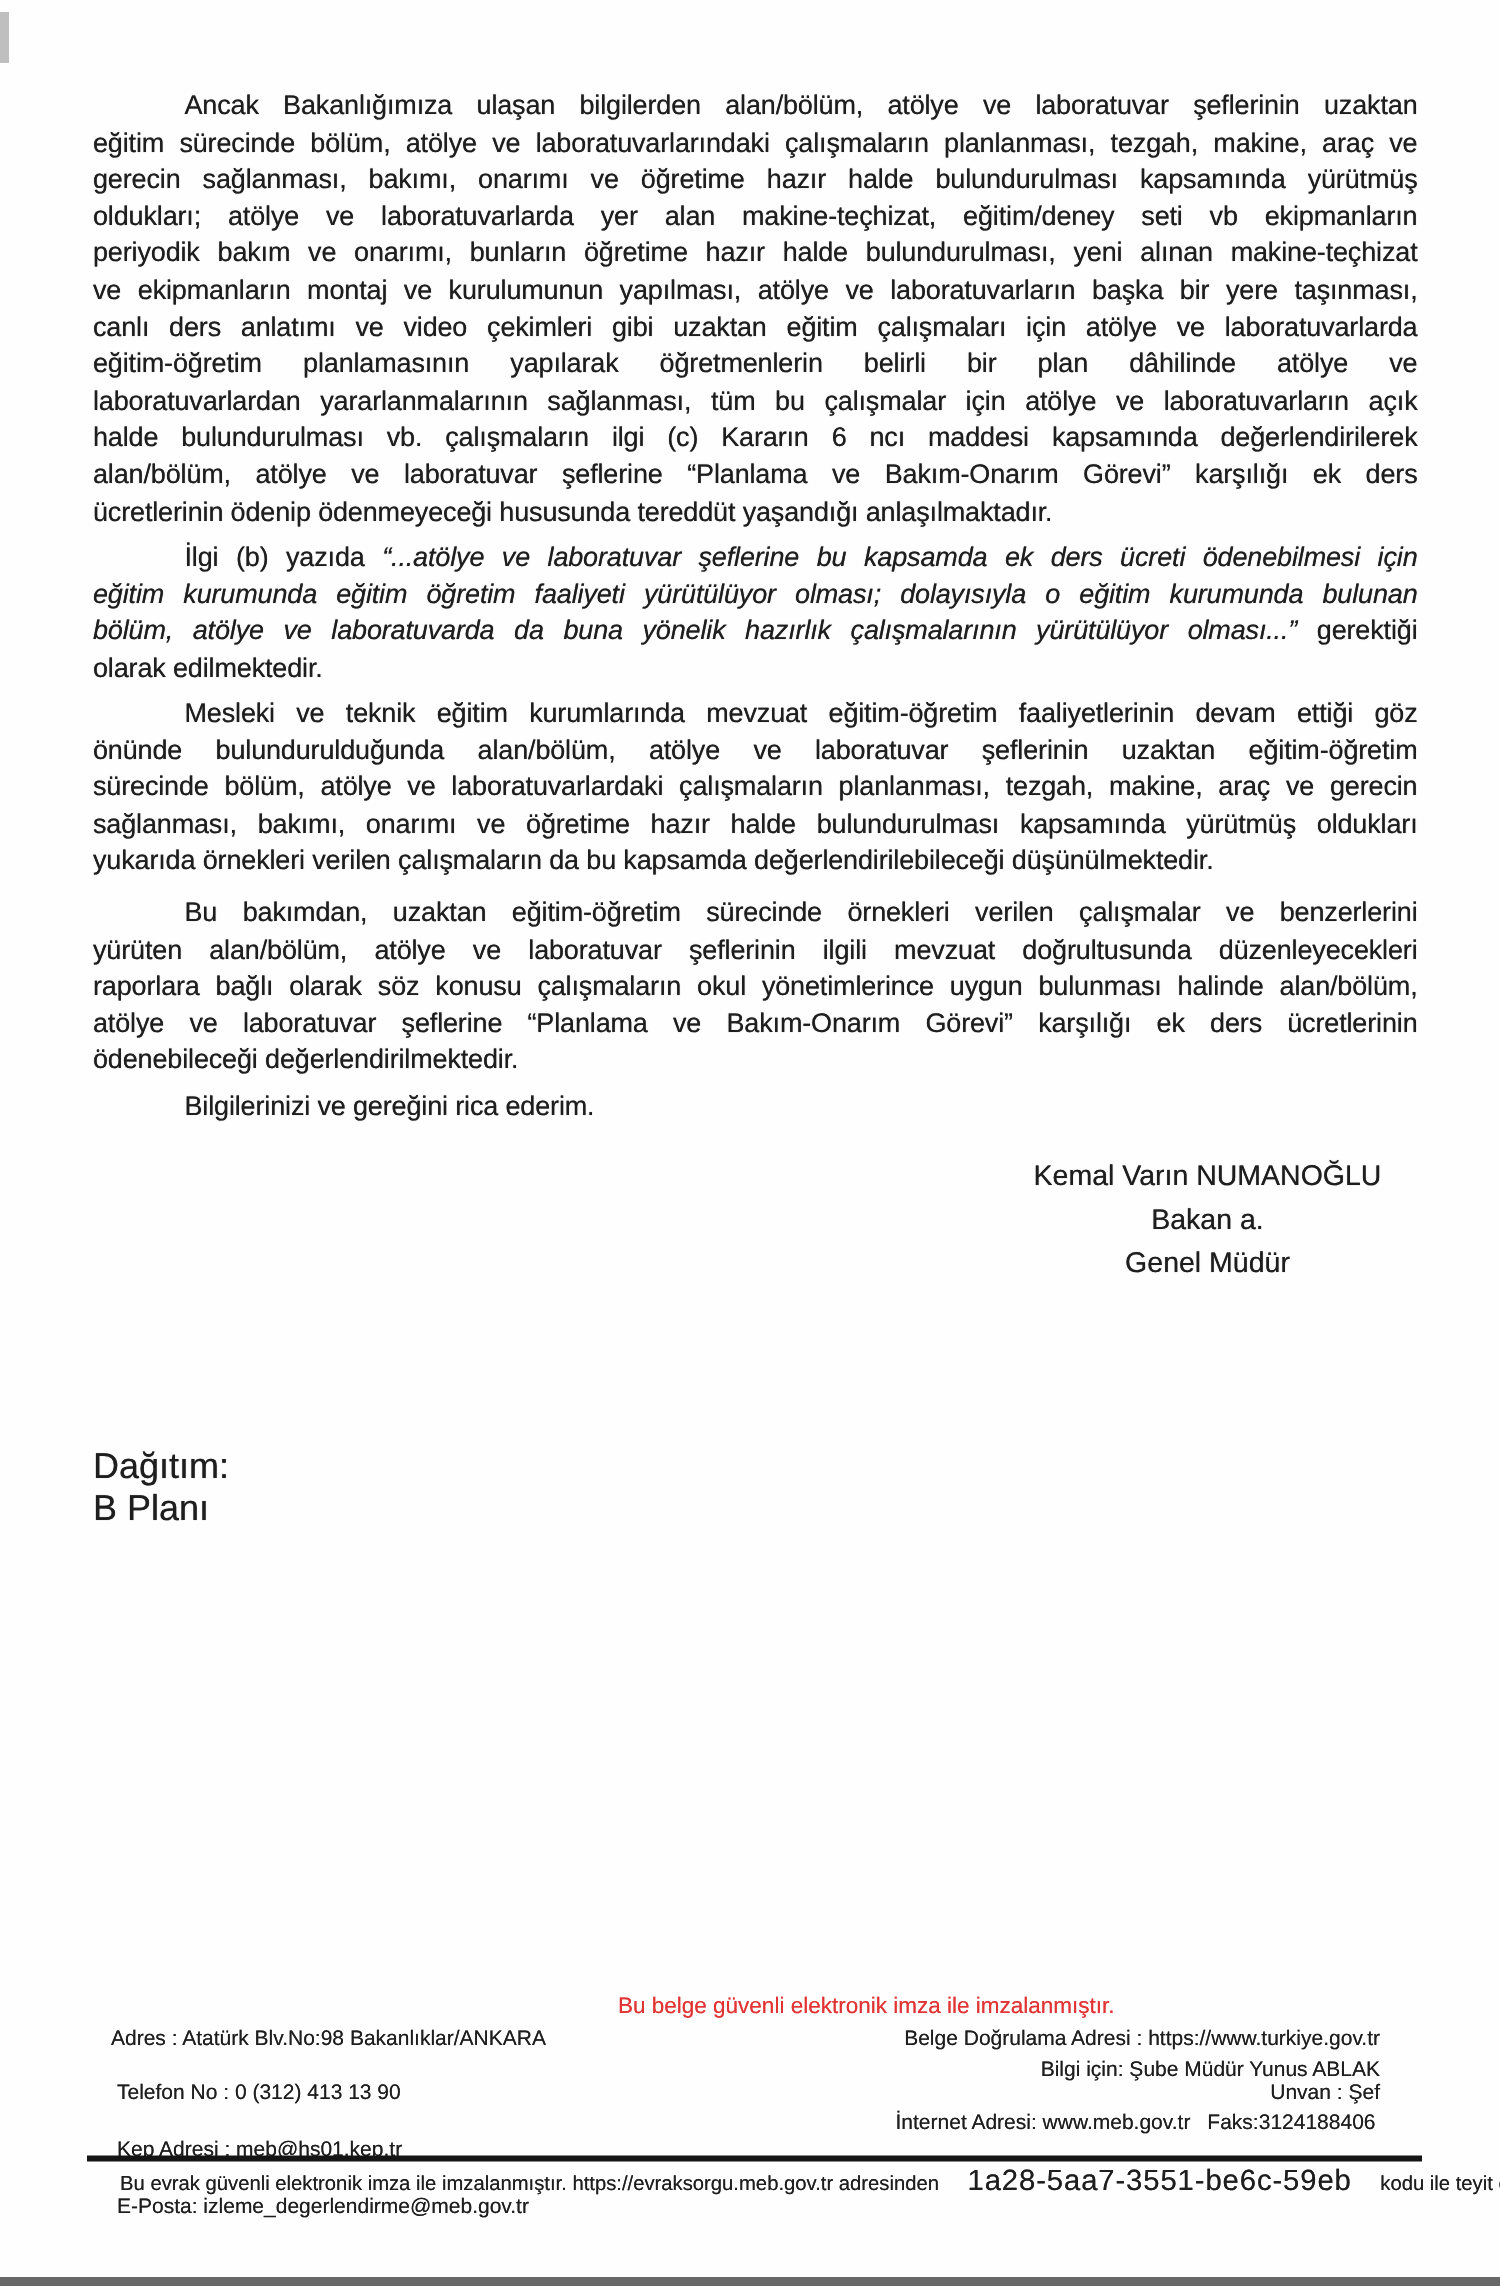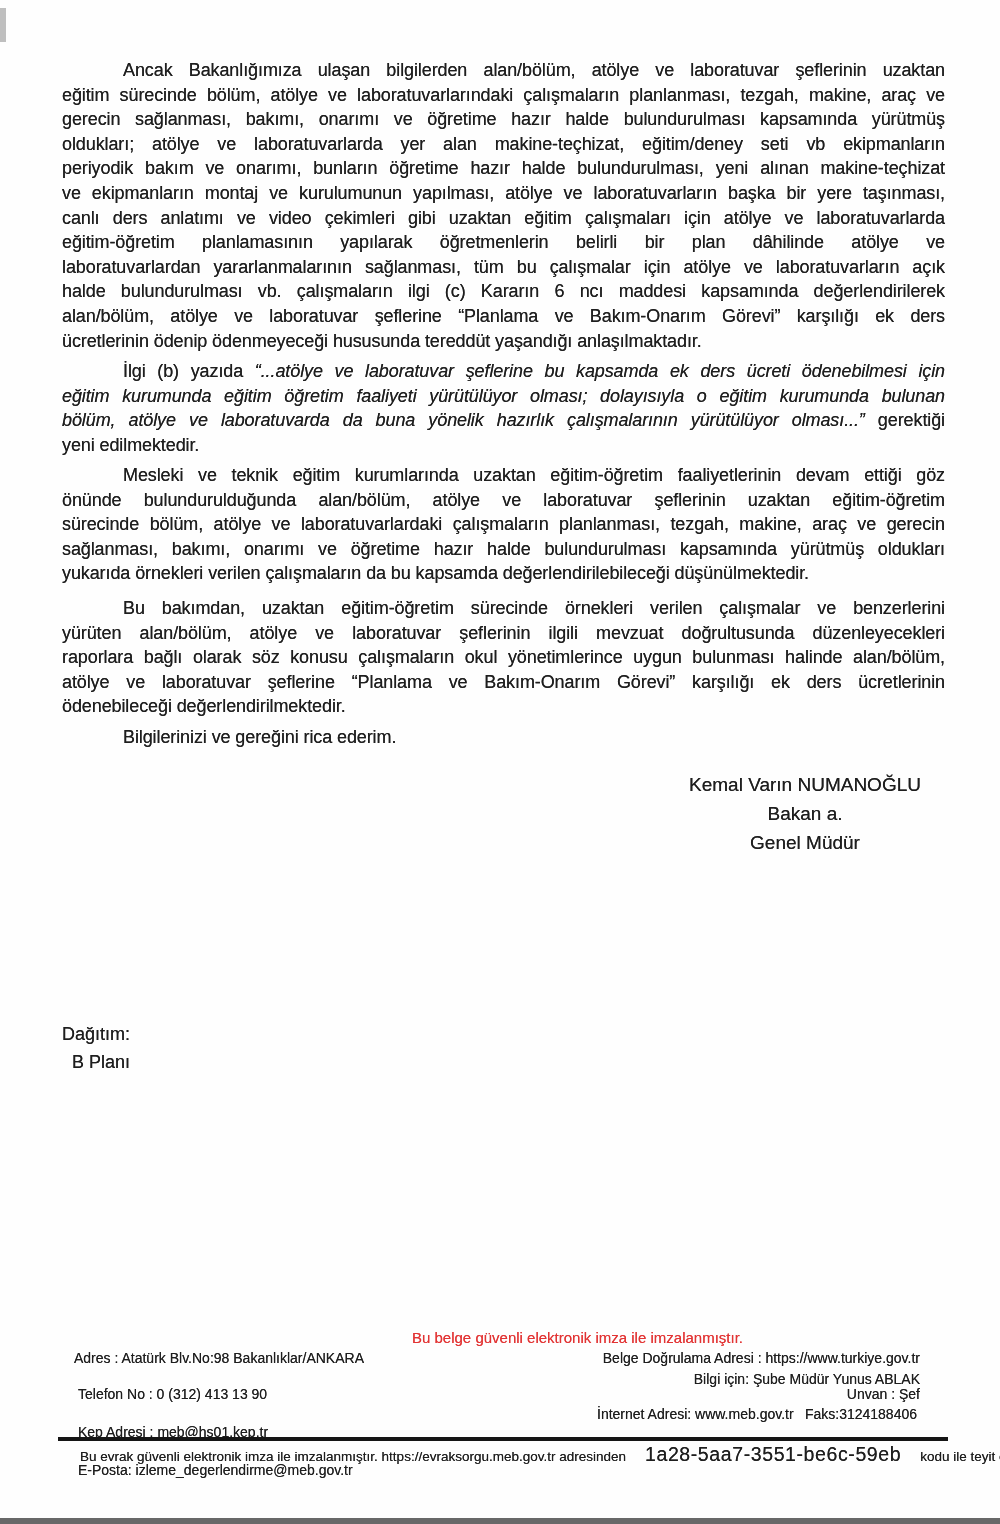--- a/index.html
+++ b/index.html
@@ -20,24 +20,23 @@
   .jline.first { text-indent:61px; }
   .jline.last { text-align-last:left; }
   .it { font-style:italic; }
 
   .signature {
     position:absolute; top:770px; left:655px; width:300px;
     text-align:center; font-size:19px; line-height:29px;
     text-shadow:0 0 0.45px rgba(25,25,25,0.85);
   }
   .distribution {
-    position:absolute; top:1020px; left:62px;
-    font-size:18px; line-height:28px;
+    position:absolute; top:964px; left:62px;
+    font-size:24px; line-height:28px;
     text-shadow:0 0 0.45px rgba(25,25,25,0.85);
-    text-align:right;
   }
   .ftxt {
     position:absolute; font-size:14px; line-height:16px;
     text-shadow:0 0 0.35px rgba(25,25,25,0.8);
     white-space:nowrap;
     margin-left:12px;
   }
   .r { text-align:right; }
   .red-notice {
     position:absolute; top:1329px; left:412px;
@@ -81,24 +80,24 @@
       <div class="jline">eğitim-öğretim planlamasının yapılarak öğretmenlerin belirli bir plan dâhilinde atölye ve</div>
       <div class="jline">laboratuvarlardan yararlanmalarının sağlanması, tüm bu çalışmalar için atölye ve laboratuvarların açık</div>
       <div class="jline">halde bulundurulması vb. çalışmaların ilgi (c) Kararın 6 ncı maddesi kapsamında değerlendirilerek</div>
       <div class="jline">alan/bölüm, atölye ve laboratuvar şeflerine “Planlama ve Bakım-Onarım Görevi” karşılığı ek ders</div>
       <div class="jline last">ücretlerinin ödenip ödenmeyeceği hususunda tereddüt yaşandığı anlaşılmaktadır.</div>
     </div>
   <div class="para" style="top:359px">
       <div class="jline first"><span>İlgi (b) yazıda </span><span class="it">“...atölye ve laboratuvar şeflerine bu kapsamda ek ders ücreti ödenebilmesi için</span></div>
       <div class="jline"><span class="it">eğitim kurumunda eğitim öğretim faaliyeti yürütülüyor olması; dolayısıyla o eğitim kurumunda bulunan</span></div>
       <div class="jline"><span class="it">bölüm, atölye ve laboratuvarda da buna yönelik hazırlık çalışmalarının yürütülüyor olması...”</span><span> gerektiği</span></div>
-      <div class="jline last"><span>yeni edilmektedir.</span></div>
+      <div class="jline last"><span>olarak edilmektedir.</span></div>
     </div>
   <div class="para" style="top:463px">
-      <div class="jline first">Mesleki ve teknik eğitim kurumlarında uzaktan eğitim-öğretim faaliyetlerinin devam ettiği göz</div>
+      <div class="jline first">Mesleki ve teknik eğitim kurumlarında mevzuat eğitim-öğretim faaliyetlerinin devam ettiği göz</div>
       <div class="jline">önünde bulundurulduğunda alan/bölüm, atölye ve laboratuvar şeflerinin uzaktan eğitim-öğretim</div>
       <div class="jline">sürecinde bölüm, atölye ve laboratuvarlardaki çalışmaların planlanması, tezgah, makine, araç ve gerecin</div>
       <div class="jline">sağlanması, bakımı, onarımı ve öğretime hazır halde bulundurulması kapsamında yürütmüş oldukları</div>
       <div class="jline last">yukarıda örnekleri verilen çalışmaların da bu kapsamda değerlendirilebileceği düşünülmektedir.</div>
     </div>
   <div class="para" style="top:596px">
       <div class="jline first">Bu bakımdan, uzaktan eğitim-öğretim sürecinde örnekleri verilen çalışmalar ve benzerlerini</div>
       <div class="jline">yürüten alan/bölüm, atölye ve laboratuvar şeflerinin ilgili mevzuat doğrultusunda düzenleyecekleri</div>
       <div class="jline">raporlara bağlı olarak söz konusu çalışmaların okul yönetimlerince uygun bulunması halinde alan/bölüm,</div>
       <div class="jline">atölye ve laboratuvar şeflerine “Planlama ve Bakım-Onarım Görevi” karşılığı ek ders ücretlerinin</div>

